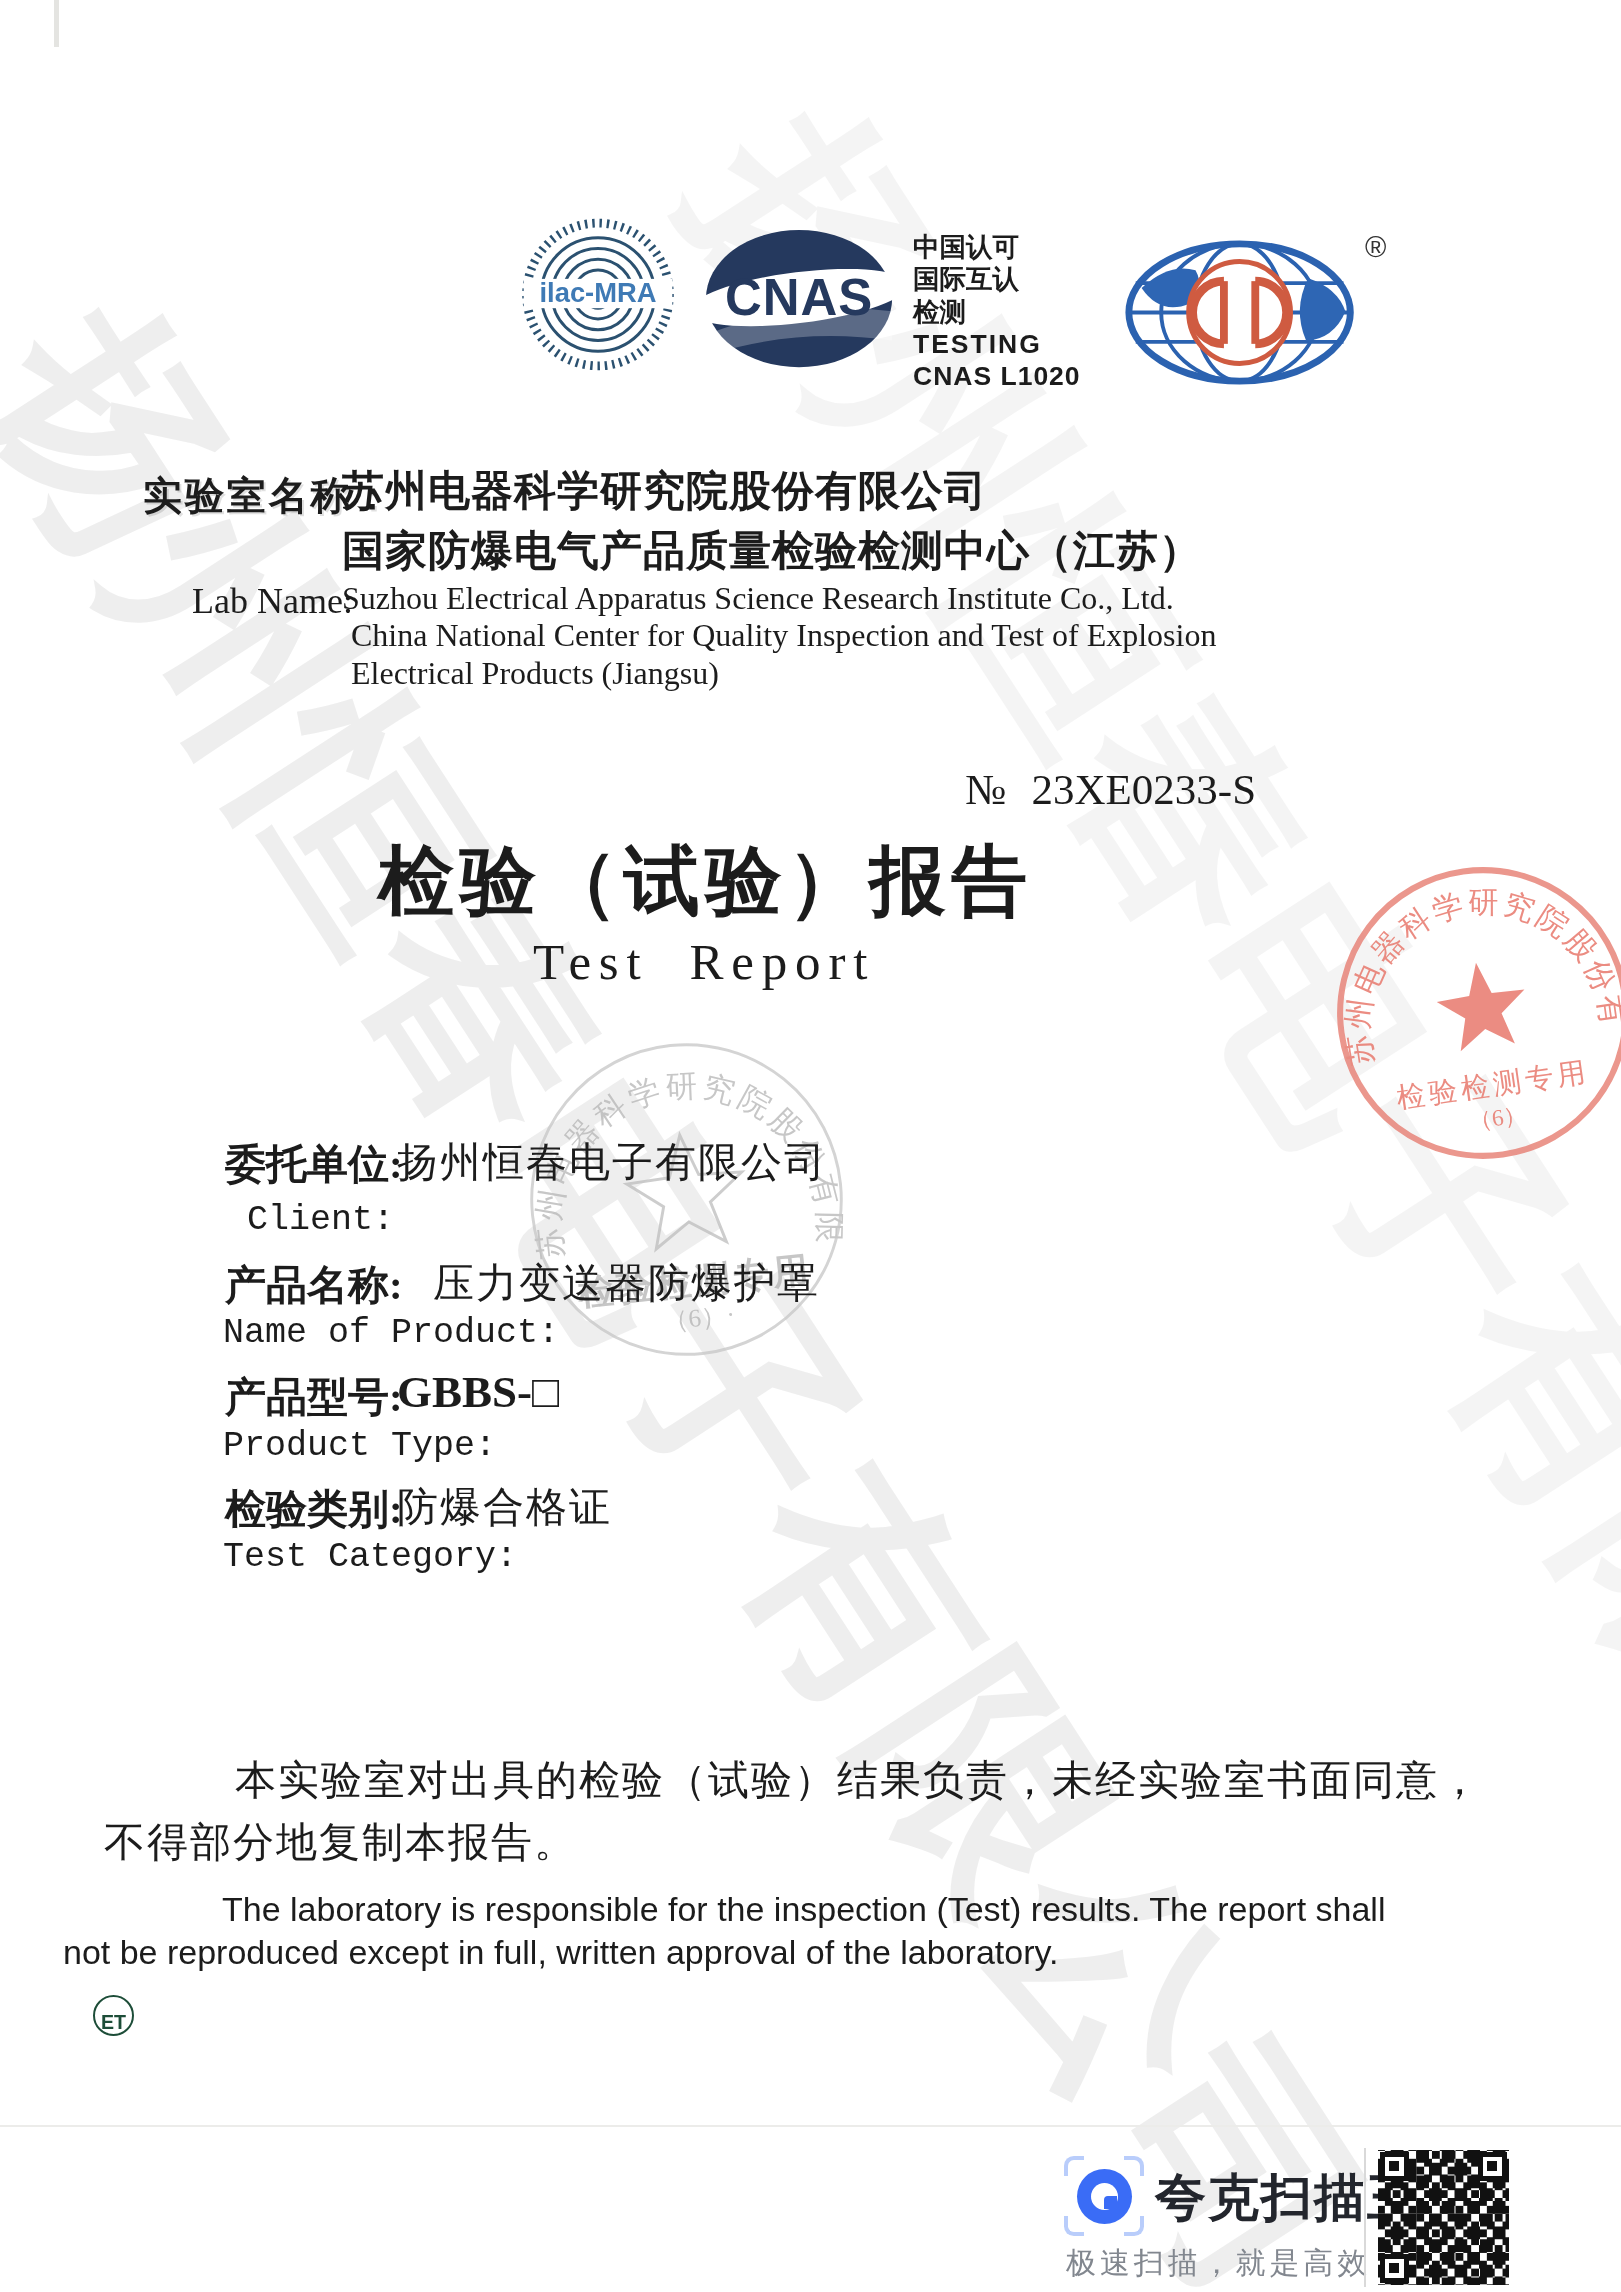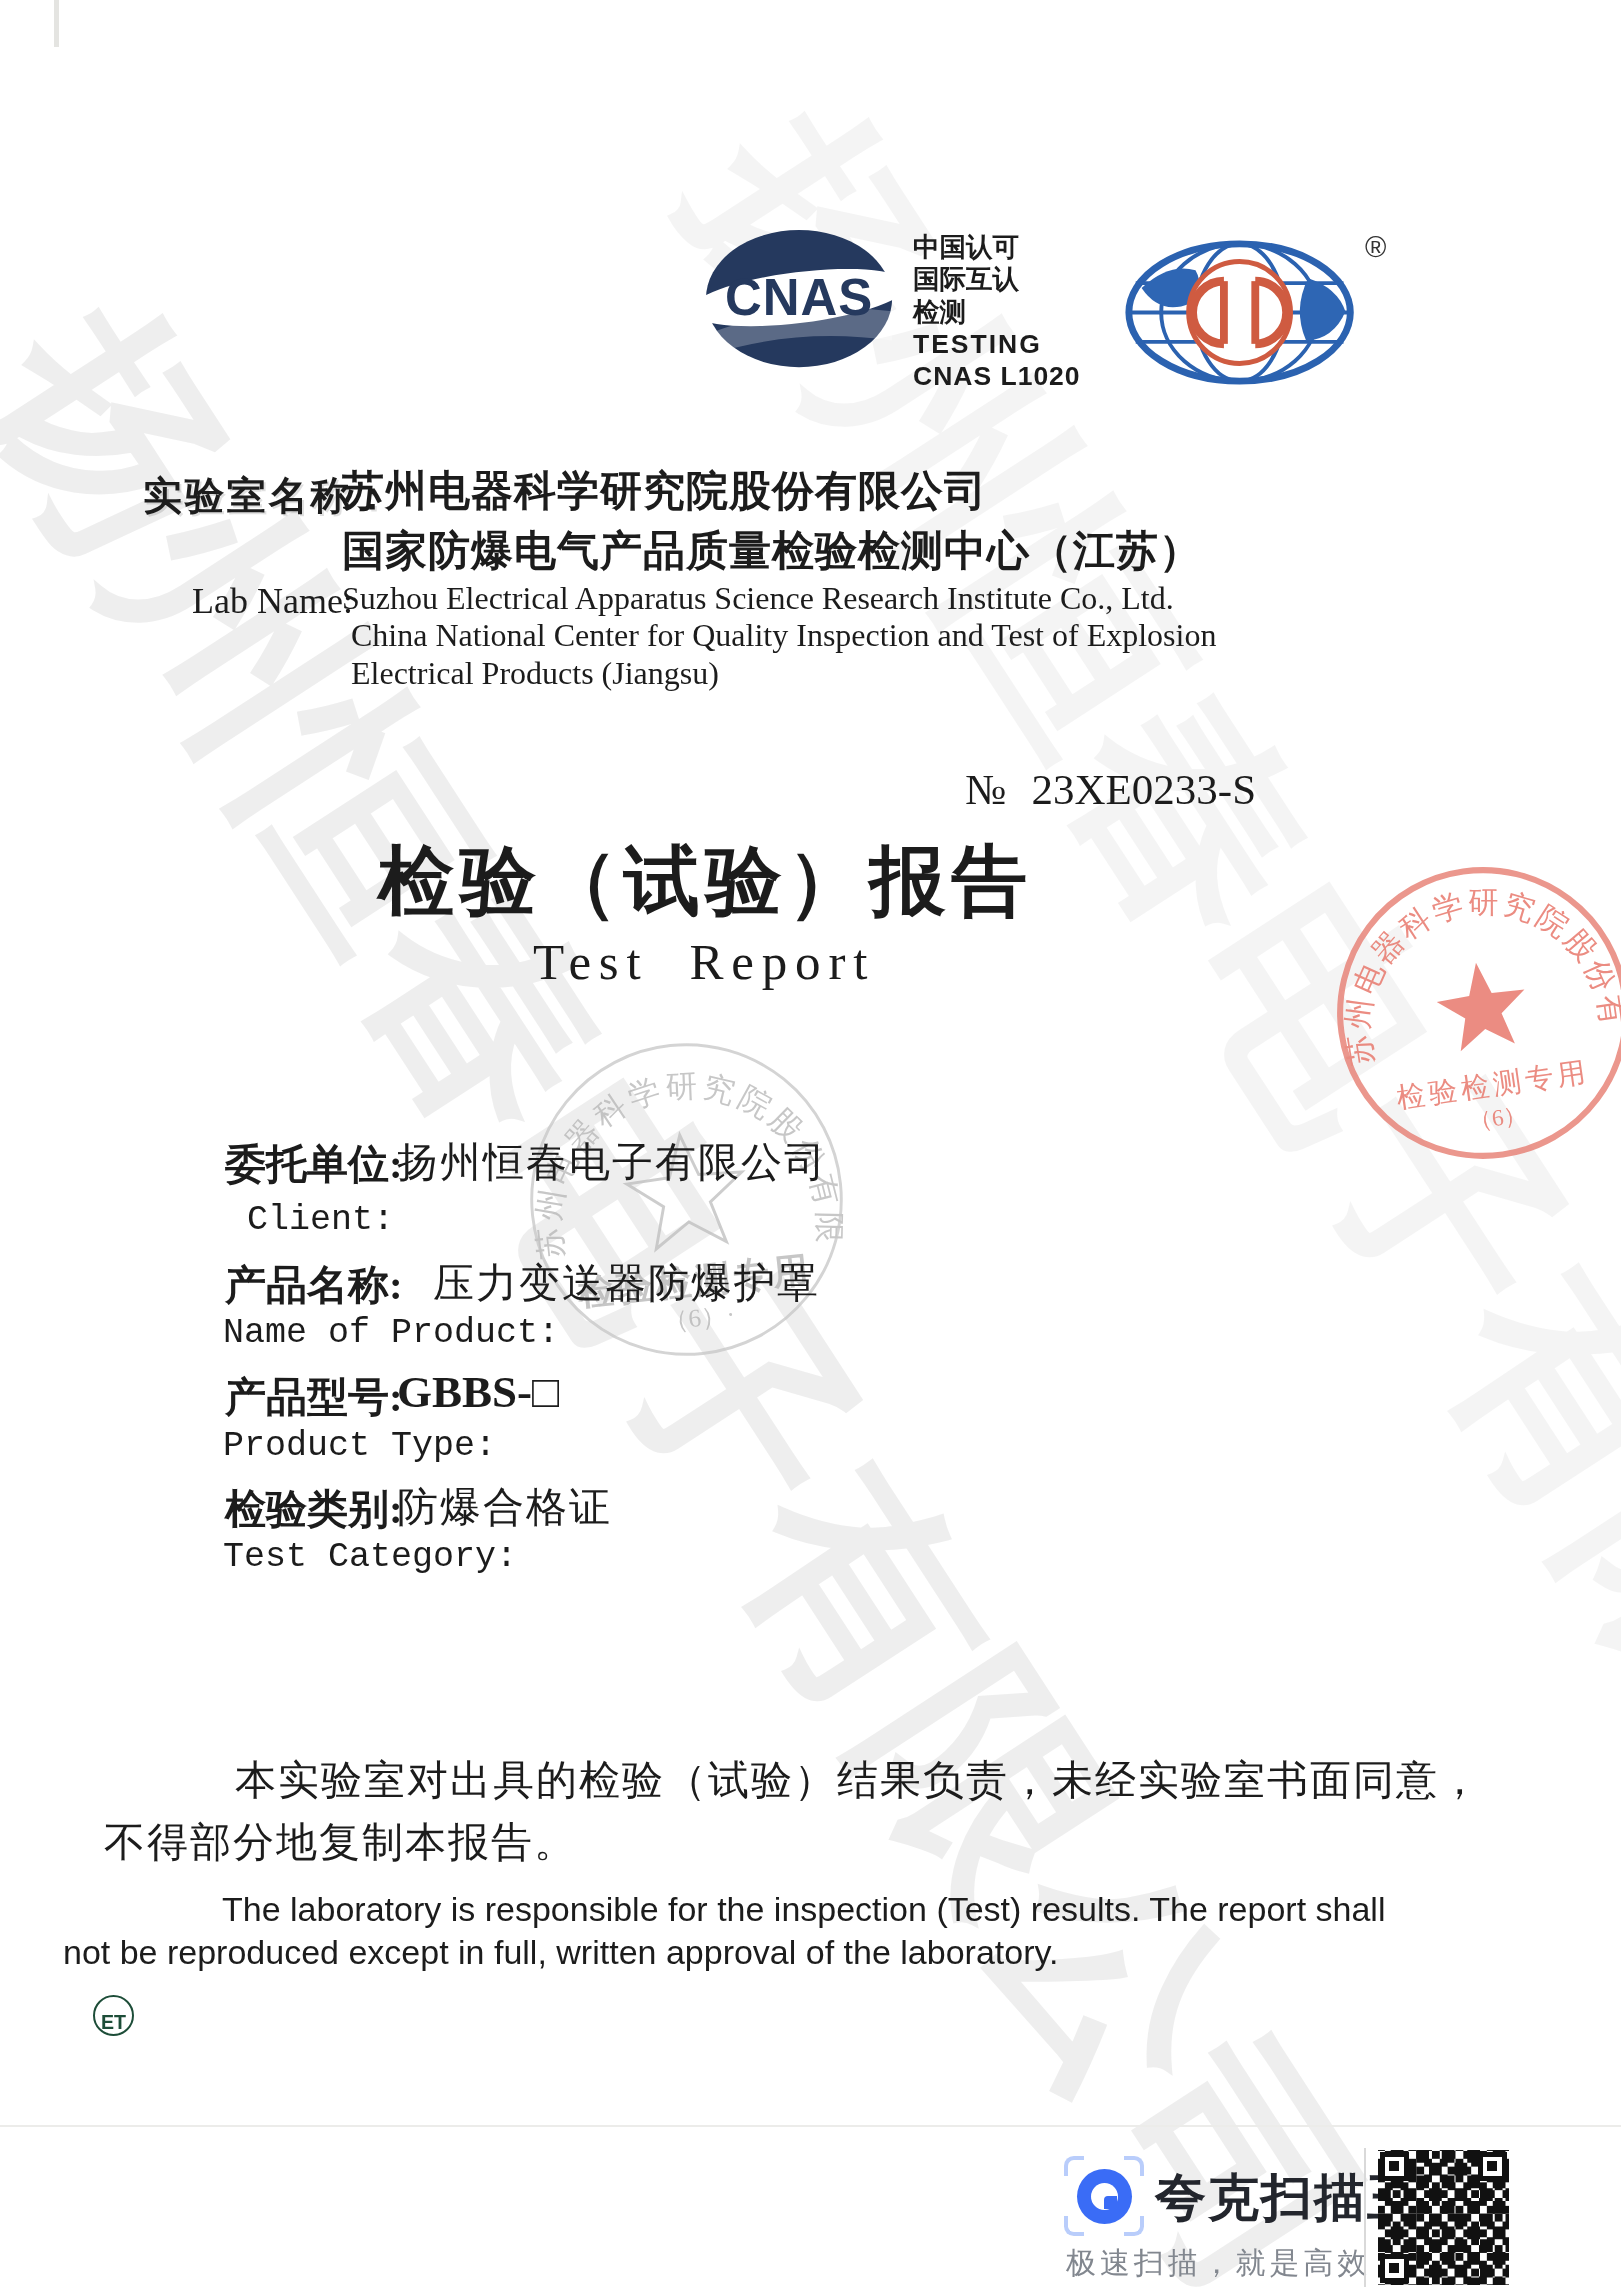--- a/index.html
+++ b/index.html
@@ -35,20 +35,32 @@
 <body>
 
 <div class="page">
 
   <div class="wm" style="left:176px;top:255px;font-size:230px;color:rgba(150,150,150,0.16);transform:rotate(57deg);transform-origin:left top;">扬州恒春电子有限公司</div>
   <div class="wm" style="left:882px;top:59px;font-size:230px;color:rgba(150,150,150,0.10);transform:rotate(57deg);transform-origin:left top;">扬州恒春电子有限公司</div>
 
   <div class="abs" style="left:54px;top:0;width:4.9px;height:47px;background:#d8d8d4;opacity:.7;"></div>
 
 
+  <div class="abs" style="left:510px;top:216px;width:176px;height:157px;">
+    <svg width="176" height="157" viewBox="0 0 180 160">
+      <circle cx="90" cy="80" r="73" fill="none" stroke="#2b5170" stroke-width="9" stroke-dasharray="2.5 5"></circle>
+      <circle cx="90" cy="80" r="58" fill="none" stroke="#2b5170" stroke-width="3"></circle>
+      <circle cx="90" cy="80" r="47" fill="none" stroke="#2b5170" stroke-width="3"></circle>
+      <circle cx="90" cy="80" r="36" fill="none" stroke="#2b5170" stroke-width="3"></circle>
+      <circle cx="90" cy="80" r="25" fill="none" stroke="#2b5170" stroke-width="3"></circle>
+      <circle cx="90" cy="80" r="14" fill="none" stroke="#2b5170" stroke-width="3"></circle>
+      <rect x="14" y="64" width="152" height="30" fill="#ffffff"></rect>
+      <text x="90" y="88" text-anchor="middle" font-family="Liberation Sans,sans-serif" font-weight="bold" font-size="28" fill="#3f7ab5">ilac-MRA</text>
+    </svg>
+  </div>
 
   <div class="abs" style="left:701px;top:227px;width:201px;height:147px;">
     <svg width="201" height="147" viewBox="0 0 205 150">
       <ellipse cx="100" cy="73" rx="95" ry="70" fill="#25395e"></ellipse>
       <ellipse cx="100" cy="72" rx="112" ry="26" fill="#ffffff" transform="rotate(-7 100 72)"></ellipse>
       <path d="M10 108 q 90 -34 185 -22 l0 30 q-95 -14 -185 14 z" fill="#ffffff" opacity="0.25"></path>
       <text x="100" y="90" text-anchor="middle" font-family="Liberation Sans,sans-serif" font-weight="bold" font-size="52" fill="#25395e" letter-spacing="1">CNAS</text>
     </svg>
   </div>
 

